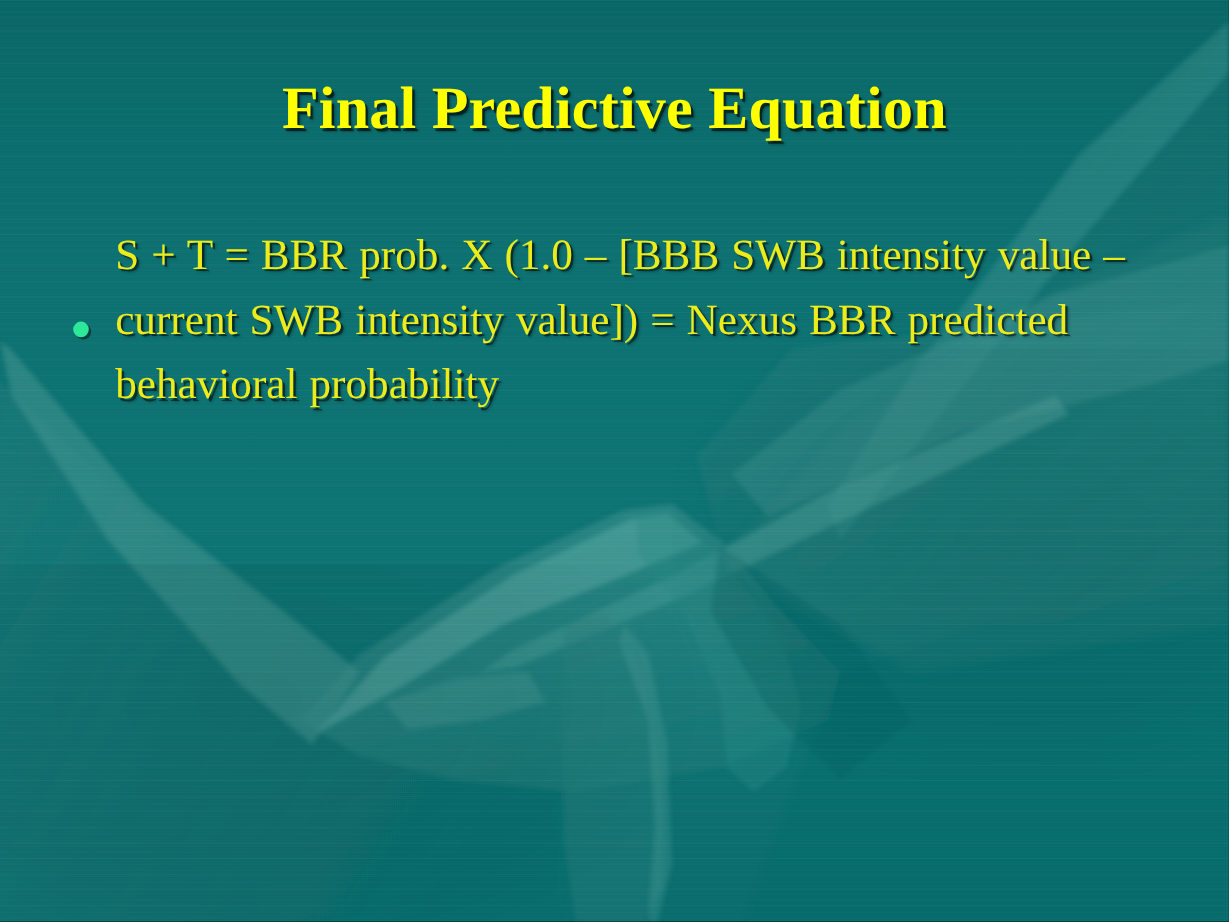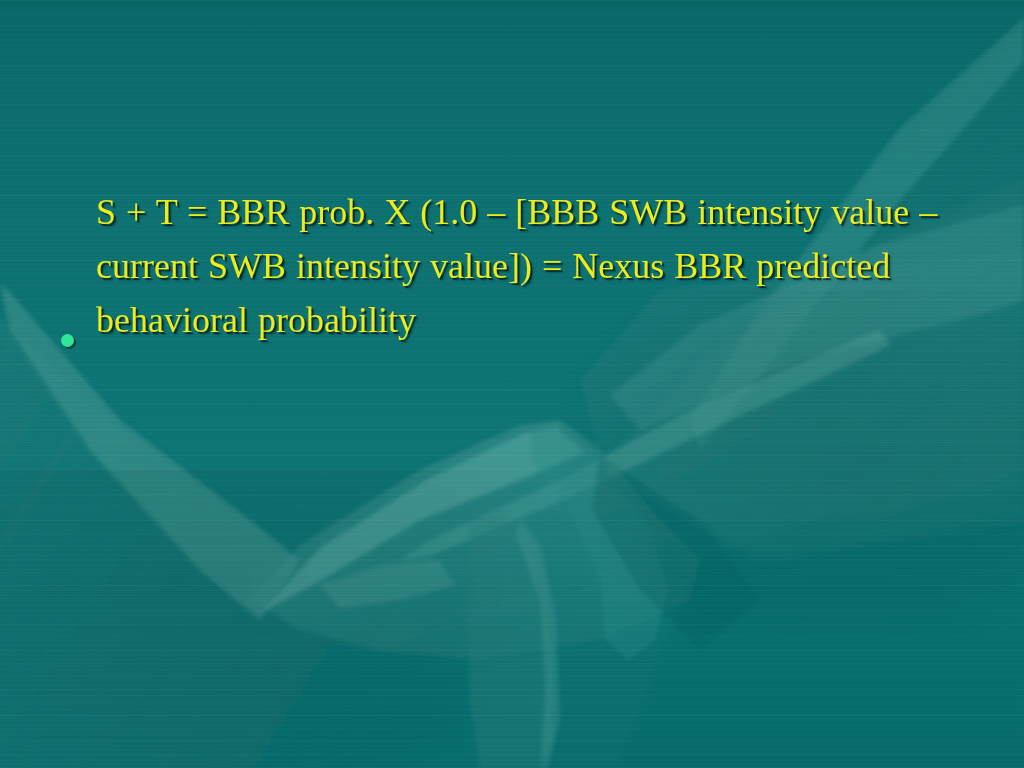--- a/index.html
+++ b/index.html
@@ -113,21 +113,21 @@
   
   #body {
     position: absolute;
     left: 56px;
     top: 185px;
     width: 912px;
   }
 
   .bullet-row {
     display: flex;
-    align-items: flex-end;
+    align-items: center;
   }
 
   .bullet-marker {
     flex: 0 0 auto;
     width: 40px;
     padding-top: 16px;
     text-align: left;
   }
 
   .bullet-dot {
@@ -226,20 +226,21 @@
       <path d="M1024,180 L1024,520 L760,560 L600,470 L700,360 L880,240 Z" fill="#3e918b" opacity="0.16"></path>
     </g>
   </svg>
 
   <div class="shade-a"></div>
   <div class="shade-b"></div>
 
   <div class="bg-stripes"></div>
   <div class="bg-stripes2"></div>
 
+  <div id="title">Final Predictive Equation</div>
 
   <div id="body">
     <div class="bullet-row">
       <div class="bullet-marker">
         <span class="bullet-dot"></span>
       </div>
       <div class="bullet-text">S  + T  = BBR prob. X (1.0 – [BBB SWB intensity value – current SWB intensity value]) = Nexus BBR predicted behavioral probability</div>
     </div>
   </div>
 

